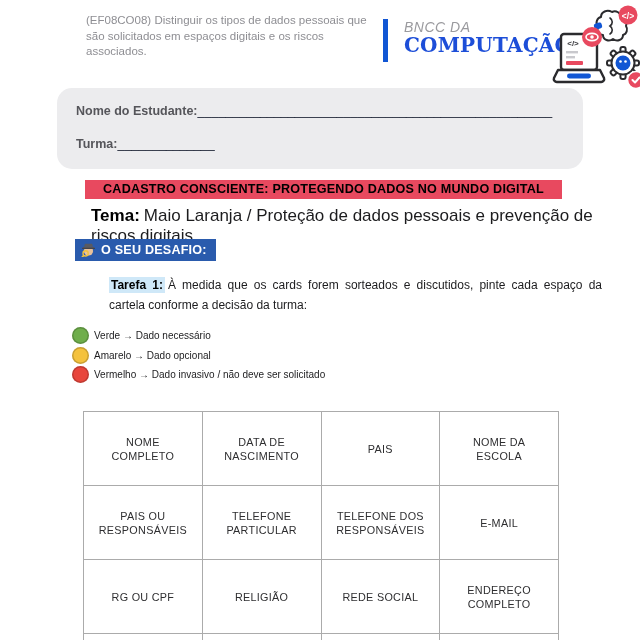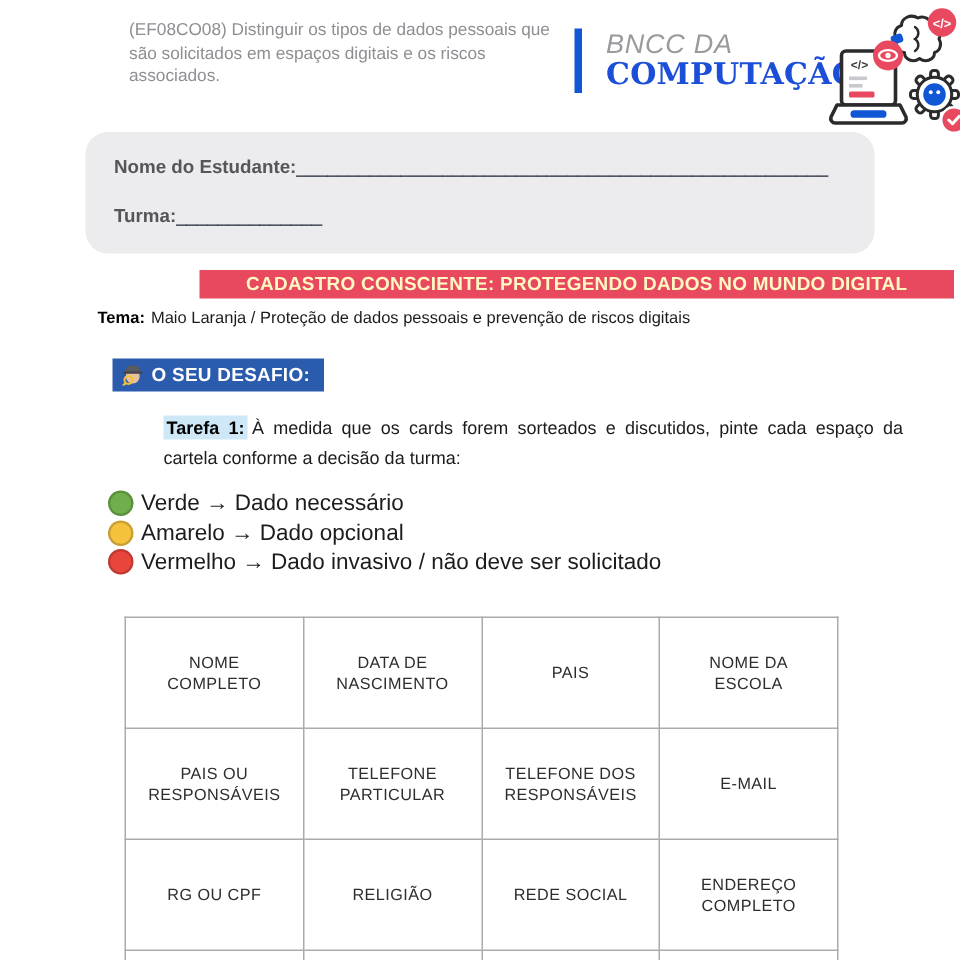--- a/index.html
+++ b/index.html
@@ -3,46 +3,46 @@
 <meta charset="utf-8">
 <style>
   html,body{margin:0;padding:0;}
   body{background:#ffffff;font-family:"Liberation Sans",sans-serif;}
   .page{position:relative;width:640px;height:640px;background:#ffffff;overflow:hidden;margin:0 auto;}
 
   
   .objective{position:absolute;left:86px;top:13px;width:300px;font-size:11.5px;line-height:15.5px;color:#8e8e93;}
   .logo-bar{position:absolute;left:383px;top:19px;width:5px;height:43px;background:#1156d4;}
   .logo-text{position:absolute;left:404px;top:20px;line-height:1;}
-  .logo-line1{font-style:italic;font-size:18px;color:#9a9a9e;letter-spacing:.5px;display:block;margin-bottom:1px;}
+  .logo-line1{font-style:italic;font-size:14px;color:#9a9a9e;letter-spacing:.5px;display:block;margin-bottom:1px;}
   .logo-line2{font-family:"DejaVu Serif","Liberation Serif",serif;font-weight:700;font-size:20px;color:#1d4ed8;letter-spacing:.2px;display:block;}
   .hicon{position:absolute;}
 
   
   .student-box{position:absolute;left:57px;top:88px;width:526px;height:81px;background:#ececee;border-radius:15px;}
   .sb-row{position:absolute;left:19px;font-size:12.5px;font-weight:700;color:#55555a;white-space:nowrap;}
   .sb-row.name{top:16px;}
   .sb-row.turma{top:49px;}
   .sb-line{font-weight:400;letter-spacing:0;color:#0f172a;}
 
   
-  .title-banner{position:absolute;left:85px;top:180px;width:471px;background:#e8495f;color:#fef9c3;
-    font-size:12.6px;font-weight:700;text-align:center;padding:2px 16px 3px;letter-spacing:.2px;margin-left:48px;}
+  .title-banner{position:absolute;left:85px;top:180px;width:471px;background:#e8495f;color:#000000;
+    font-size:12.6px;font-weight:700;text-align:center;padding:2px 3px 3px;letter-spacing:.2px;}
 
-  .tema{position:absolute;left:65px;top:206px;font-size:11px;color:#1c1c1e;}
+  .tema{position:absolute;left:91px;top:206px;font-size:17px;color:#1c1c1e;}
   .tema b{margin-right:4px;color:#000;}
 
   .desafio{position:absolute;left:75px;top:239px;background:#2a5bad;color:#ffffff;display:flex;align-items:center;
     gap:5px;padding:3px 9px 4px 6px;font-size:12.6px;font-weight:800;letter-spacing:.2px;text-align:center;}
 
   .tarefa{position:absolute;left:75px;top:276px;width:493px;font-size:12px;line-height:19.5px;color:#1c1c1e;text-align:justify;margin-left:34px;}
   .tarefa .hl{background:#cfe8f8;font-weight:700;padding:1px 2px;margin-right:3px;color:#000;}
 
   .legend{position:absolute;left:72px;top:326px;}
-  .legend-item{display:flex;align-items:center;height:19.5px;font-size:15px;color:#1c1c1e;}
+  .legend-item{display:flex;align-items:center;height:19.5px;font-size:10px;color:#1c1c1e;}
   .dot{width:17px;height:17px;border-radius:50%;margin-right:5px;flex:0 0 auto;box-shadow:inset 0 0 0 1.5px rgba(0,0,0,.18);}
 
   
   .bingo{position:absolute;left:83px;top:411px;width:476px;border-collapse:collapse;table-layout:fixed;}
   .bingo td{border:1.5px solid #ababab;height:69px;text-align:center;vertical-align:middle;
     font-size:10.8px;color:#2e2e30;letter-spacing:.3px;padding:2px 10px;line-height:14px;}
 </style>
 </head>
 <body>
 

